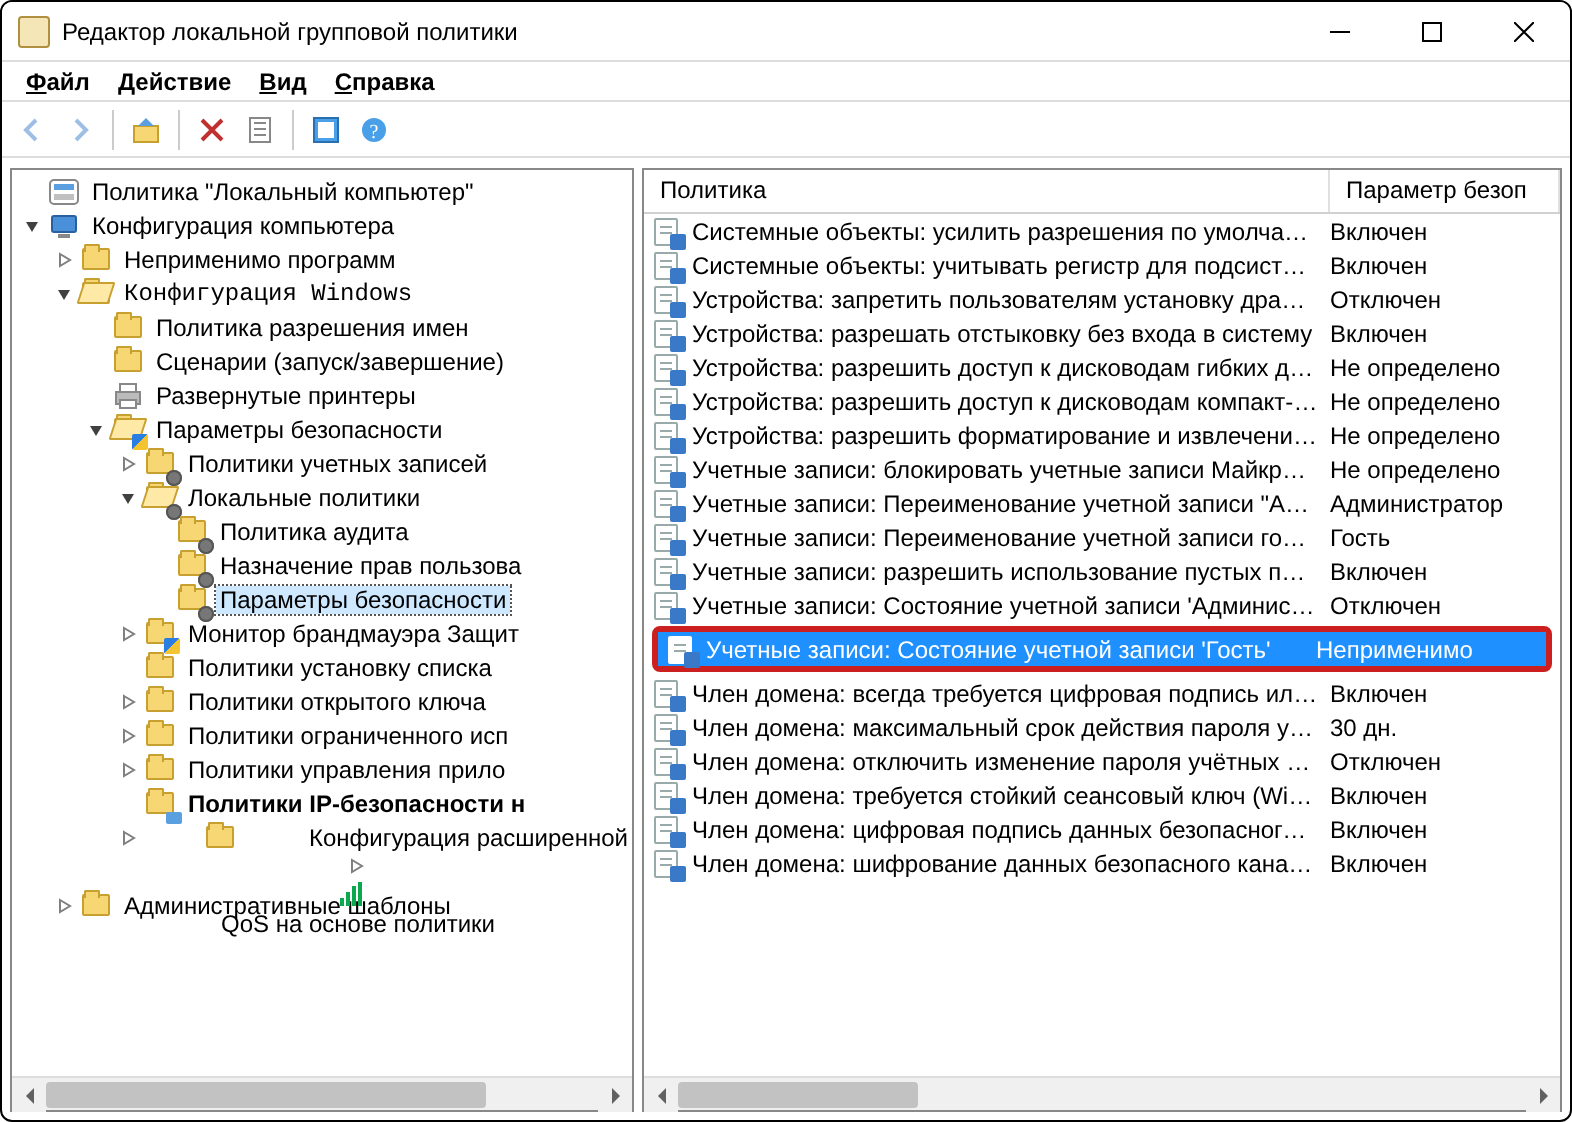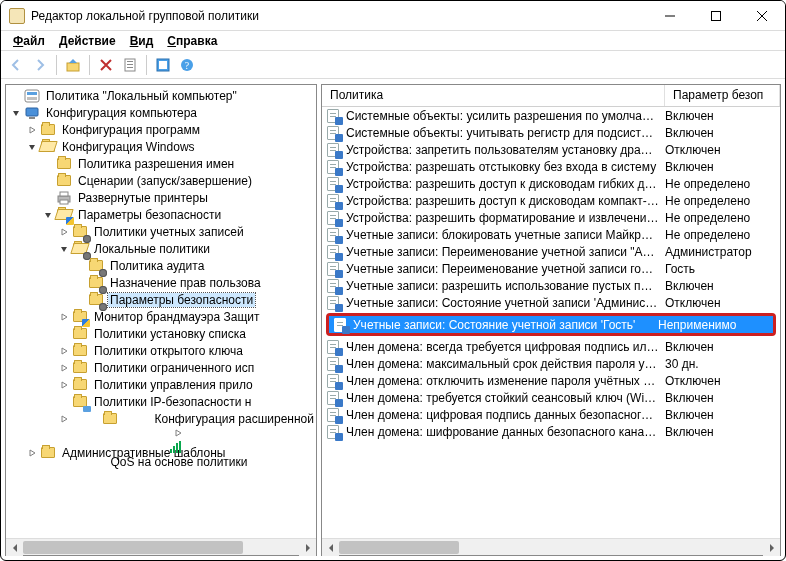--- a/index.html
+++ b/index.html
@@ -334,23 +334,23 @@
         </div>
         <div class="tree-row" style="padding-left: 20px;">
           <span class="expander ">
             <svg viewBox="0 0 8 8">
               <path d="M2 1 L7 4 L2 7 Z" fill="none" stroke="#808080"></path>
             </svg>
           </span>
           <span class="tree-icon overlay ">
             <div class="folder-closed"></div>
           </span>
-          <span class="label">Конфигурация программ</span>
-        </div>
-        <div class="tree-row" style="padding-left: 20px;">
+          <span class="label">Неприменимо программ</span>
+        </div>
+        <div class="tree-row" style="padding-left: 20px; font-family: Liberation Mono, monospace;">
           <span class="expander ">
             <svg viewBox="0 0 8 8">
               <path d="M1 2 L7 2 L4 7 Z" fill="#404040"></path>
             </svg>
           </span>
           <span class="tree-icon overlay ">
             <div class="folder-open"></div>
           </span>
           <span class="label">Конфигурация Windows</span>
         </div>
@@ -477,21 +477,21 @@
           <span class="expander ">
             <svg viewBox="0 0 8 8">
               <path d="M2 1 L7 4 L2 7 Z" fill="none" stroke="#808080"></path>
             </svg>
           </span>
           <span class="tree-icon overlay ">
             <div class="folder-closed"></div>
           </span>
           <span class="label">Политики управления прило</span>
         </div>
-        <div class="tree-row" style="padding-left: 52px;">
+        <div class="tree-row" style="padding-left: 52px; font-weight: bold;">
           <span class="expander none"></span>
           <span class="tree-icon overlay net-ov">
             <div class="folder-closed"></div>
           </span>
           <span class="label">Политики IP-безопасности н</span>
         </div>
         <div class="tree-row" style="padding-left: 52px; justify-content: space-between;">
           <span class="expander ">
             <svg viewBox="0 0 8 8">
               <path d="M2 1 L7 4 L2 7 Z" fill="none" stroke="#808080"></path>

